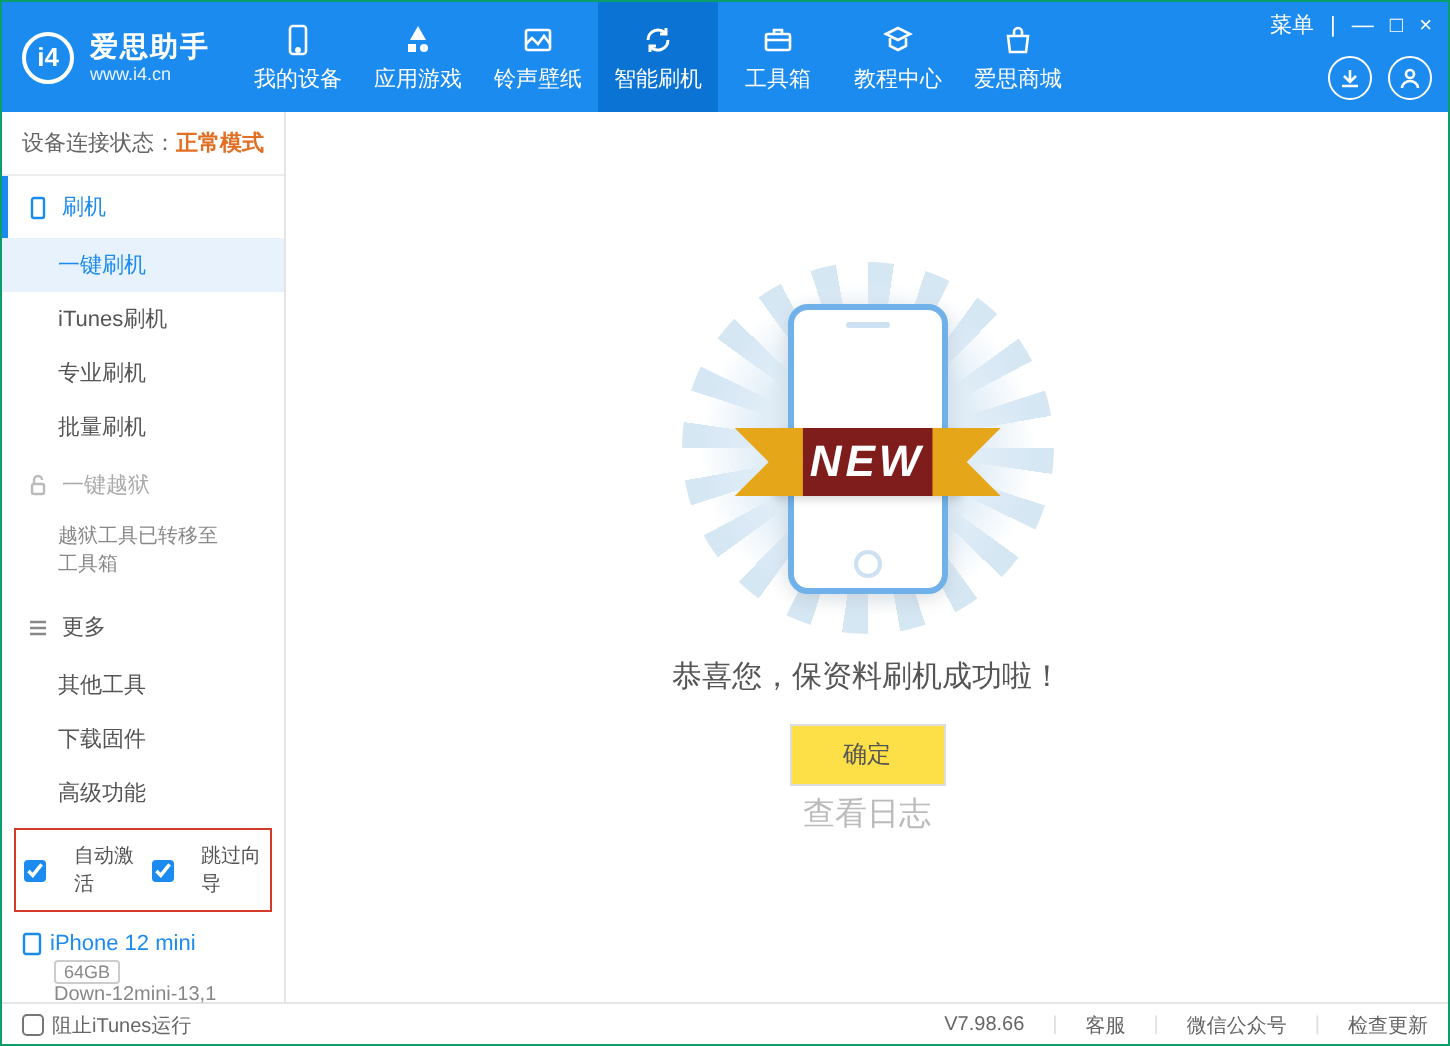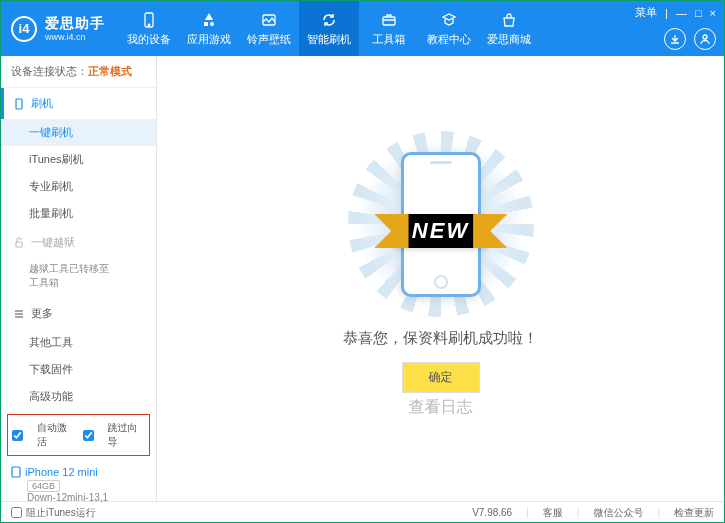--- a/index.html
+++ b/index.html
@@ -14,21 +14,21 @@
 .nav { display: flex; height: 100%; }
 .nav-item { width: 60px; display: flex; flex-direction: column; align-items: center; justify-content: center; gap: 3px; cursor: pointer; }
 .nav-item.active { background: #0a73d4; }
 .nav-icon { width: 18px; height: 18px; display: flex; align-items: center; justify-content: center; }
 .win-ctrls { position: absolute; top: 4px; right: 8px; display: flex; gap: 8px; font-size: 11px; align-items: center; }
 .win-ctrls span { cursor: pointer; }
 .hdr-right { position: absolute; right: 8px; bottom: 6px; display: flex; gap: 8px; }
 .circ-btn { width: 22px; height: 22px; border: 1.5px solid #fff; border-radius: 50%; display: flex; align-items: center; justify-content: center; cursor: pointer; }
 
 .body { display: flex; height: 445px; }
-.sidebar { width: 156px; border-right: 1px solid #e5e5e5; display: flex; flex-direction: column; font-size: 11px; }
+.sidebar { width: 142px; border-right: 1px solid #e5e5e5; display: flex; flex-direction: column; font-size: 11px; }
 .status-row { padding: 8px 10px; color: #666; border-bottom: 1px solid #eee; }
 .status-val { color: #e27024; font-weight: bold; }
 .sb-group { padding: 8px 12px; display: flex; align-items: center; gap: 6px; color: #333; cursor: pointer; }
 .sb-group.active { color: #1b8bef; border-left: 3px solid #1b8bef; padding-left: 9px; }
 .sb-item { padding: 6px 10px 6px 28px; color: #555; cursor: pointer; }
 .sb-item.active { background: #e8f2fd; color: #1b8bef; }
 .sb-sec { padding: 8px 12px; display: flex; align-items: center; gap: 6px; color: #aaa; cursor: pointer; }
 .sb-note { padding: 4px 10px 8px 28px; color: #888; font-size: 10px; line-height: 1.4; }
 .hl-box { border: 1.5px solid #d43a2a; margin: 4px 6px; padding: 6px 4px; display: flex; gap: 8px; align-items: center; }
 .chk { display: flex; align-items: center; gap: 14px; font-size: 10px; color: #555; }
@@ -38,21 +38,21 @@
 .device-badge { display: inline-block; border: 1px solid #ccc; border-radius: 2px; padding: 0 4px; font-size: 9px; color: #888; margin: 2px 0 0 16px; }
 .device-sub { color: #888; font-size: 10px; margin-left: 16px; }
 
 .main { flex: 1; display: flex; flex-direction: column; align-items: center; justify-content: center; position: relative; }
 .phone-img { width: 150px; height: 170px; position: relative; display: flex; align-items: center; justify-content: center; }
 .burst { position: absolute; width: 170px; height: 170px; background: radial-gradient(circle, #e0edf7 0%, #e0edf7 45%, transparent 70%); border-radius: 50%; }
 .burst::before { content: ""; position: absolute; inset: -8px; background: repeating-conic-gradient(#d6e7f4 0 8deg, transparent 8deg 18deg); border-radius: 50%; z-index: -1; }
 .phone { position: relative; width: 80px; height: 145px; background: #fff; border: 3px solid #6fb1e8; border-radius: 10px; box-shadow: 0 3px 10px rgba(0,0,0,0.1); }
 .phone::before { content: ""; position: absolute; top: 6px; left: 50%; transform: translateX(-50%); width: 22px; height: 3px; background: #cde1f3; border-radius: 2px; }
 .phone::after { content: ""; position: absolute; bottom: 5px; left: 50%; transform: translateX(-50%); width: 10px; height: 10px; border: 2px solid #cde1f3; border-radius: 50%; }
-.ribbon { position: absolute; top: 54%; left: 50%; transform: translate(-50%, -50%); background: #000000; color: #fff; font-weight: 900; font-style: italic; font-size: 22px; padding: 4px 18px; letter-spacing: 2px; border-radius: 2px; box-shadow: 0 2px 4px rgba(0,0,0,0.15); }
+.ribbon { position: absolute; top: 54%; left: 50%; transform: translate(-50%, -50%); background: #7f1d1d; color: #fff; font-weight: 900; font-style: italic; font-size: 22px; padding: 4px 18px; letter-spacing: 2px; border-radius: 2px; box-shadow: 0 2px 4px rgba(0,0,0,0.15); }
 .ribbon::before, .ribbon::after { content: ""; position: absolute; top: 0; width: 0; height: 0; border: 17px solid #e6a61a; }
 .ribbon::before { left: -20px; border-left-color: transparent; }
 .ribbon::after { right: -20px; border-right-color: transparent; }
 .msg { margin-top: 20px; font-size: 15px; color: #555; }
 .ok-btn { margin-top: 14px; padding: 6px 26px; border: 1px solid #ddd; background: #fde047; color: #555; font-size: 12px; cursor: pointer; }
 .log-link { margin-top: 4px; font-size: 16px; color: #bbb; cursor: pointer; }
 
 .footer { height: 22px; border-top: 1px solid #e5e5e5; display: flex; align-items: center; font-size: 10px; color: #666; padding: 0 10px; justify-content: space-between; }
 .footer-left { display: flex; align-items: center; gap: 4px; }
 .footer-right { display: flex; align-items: center; gap: 14px; }

